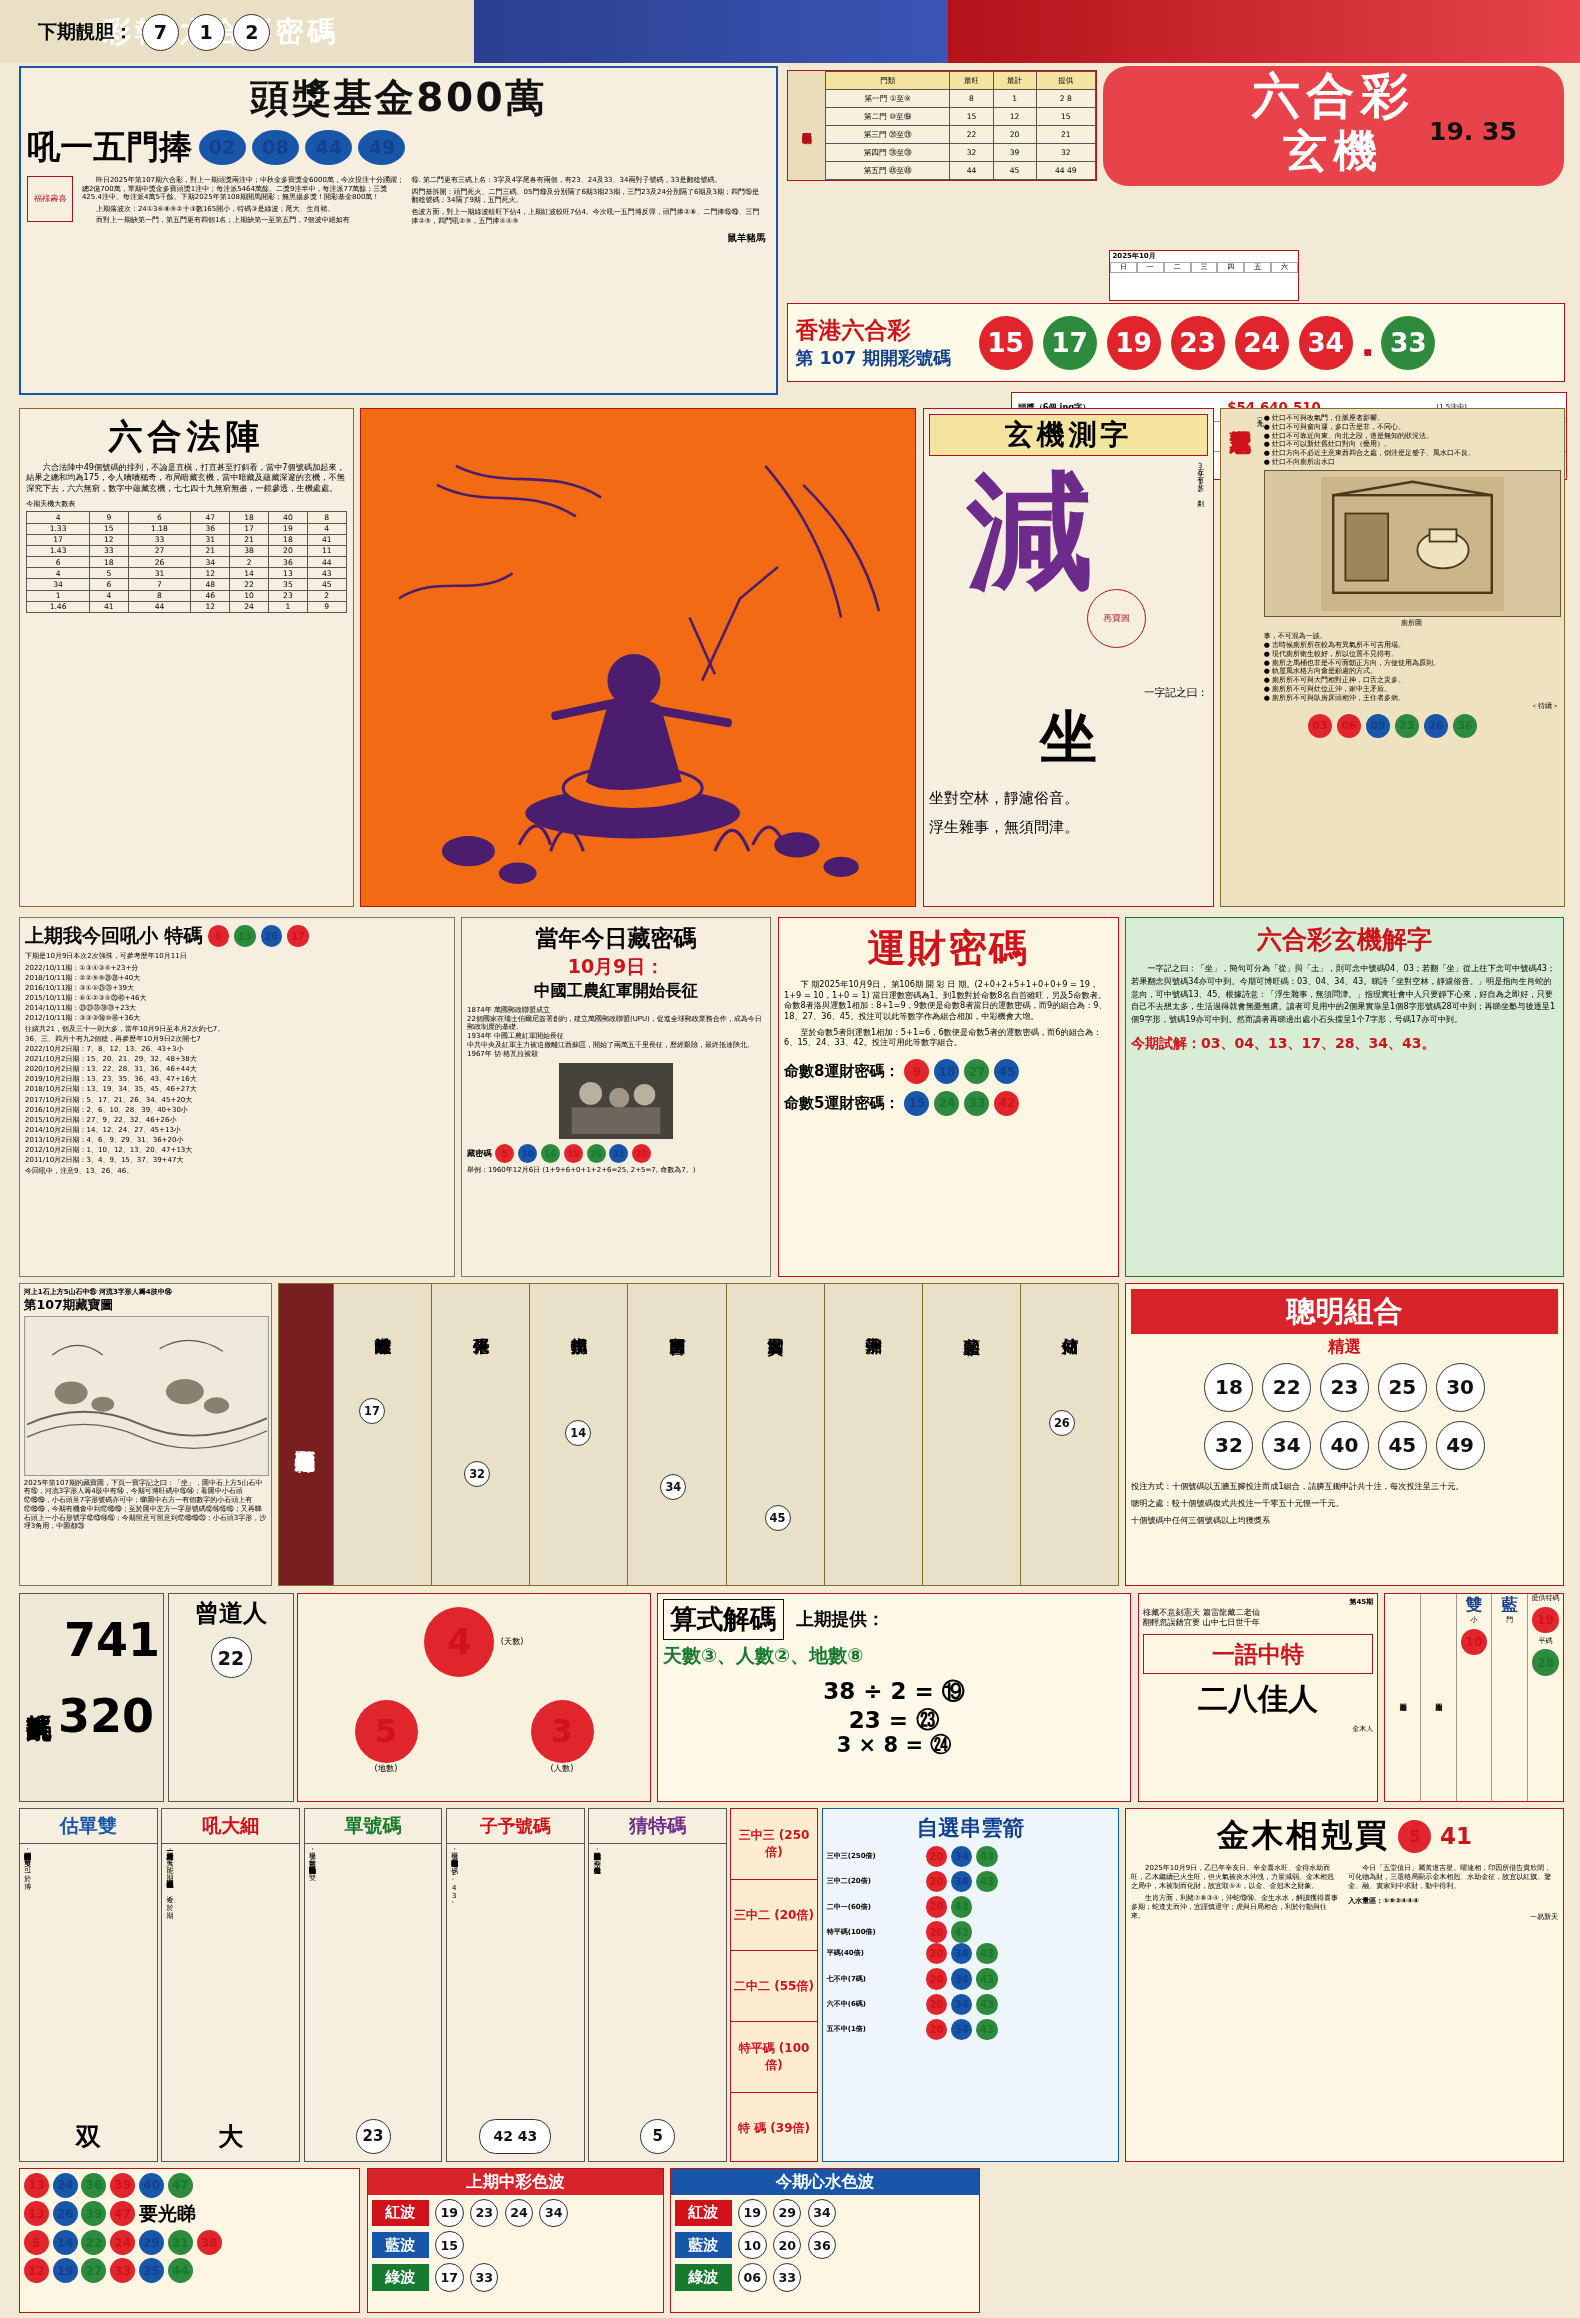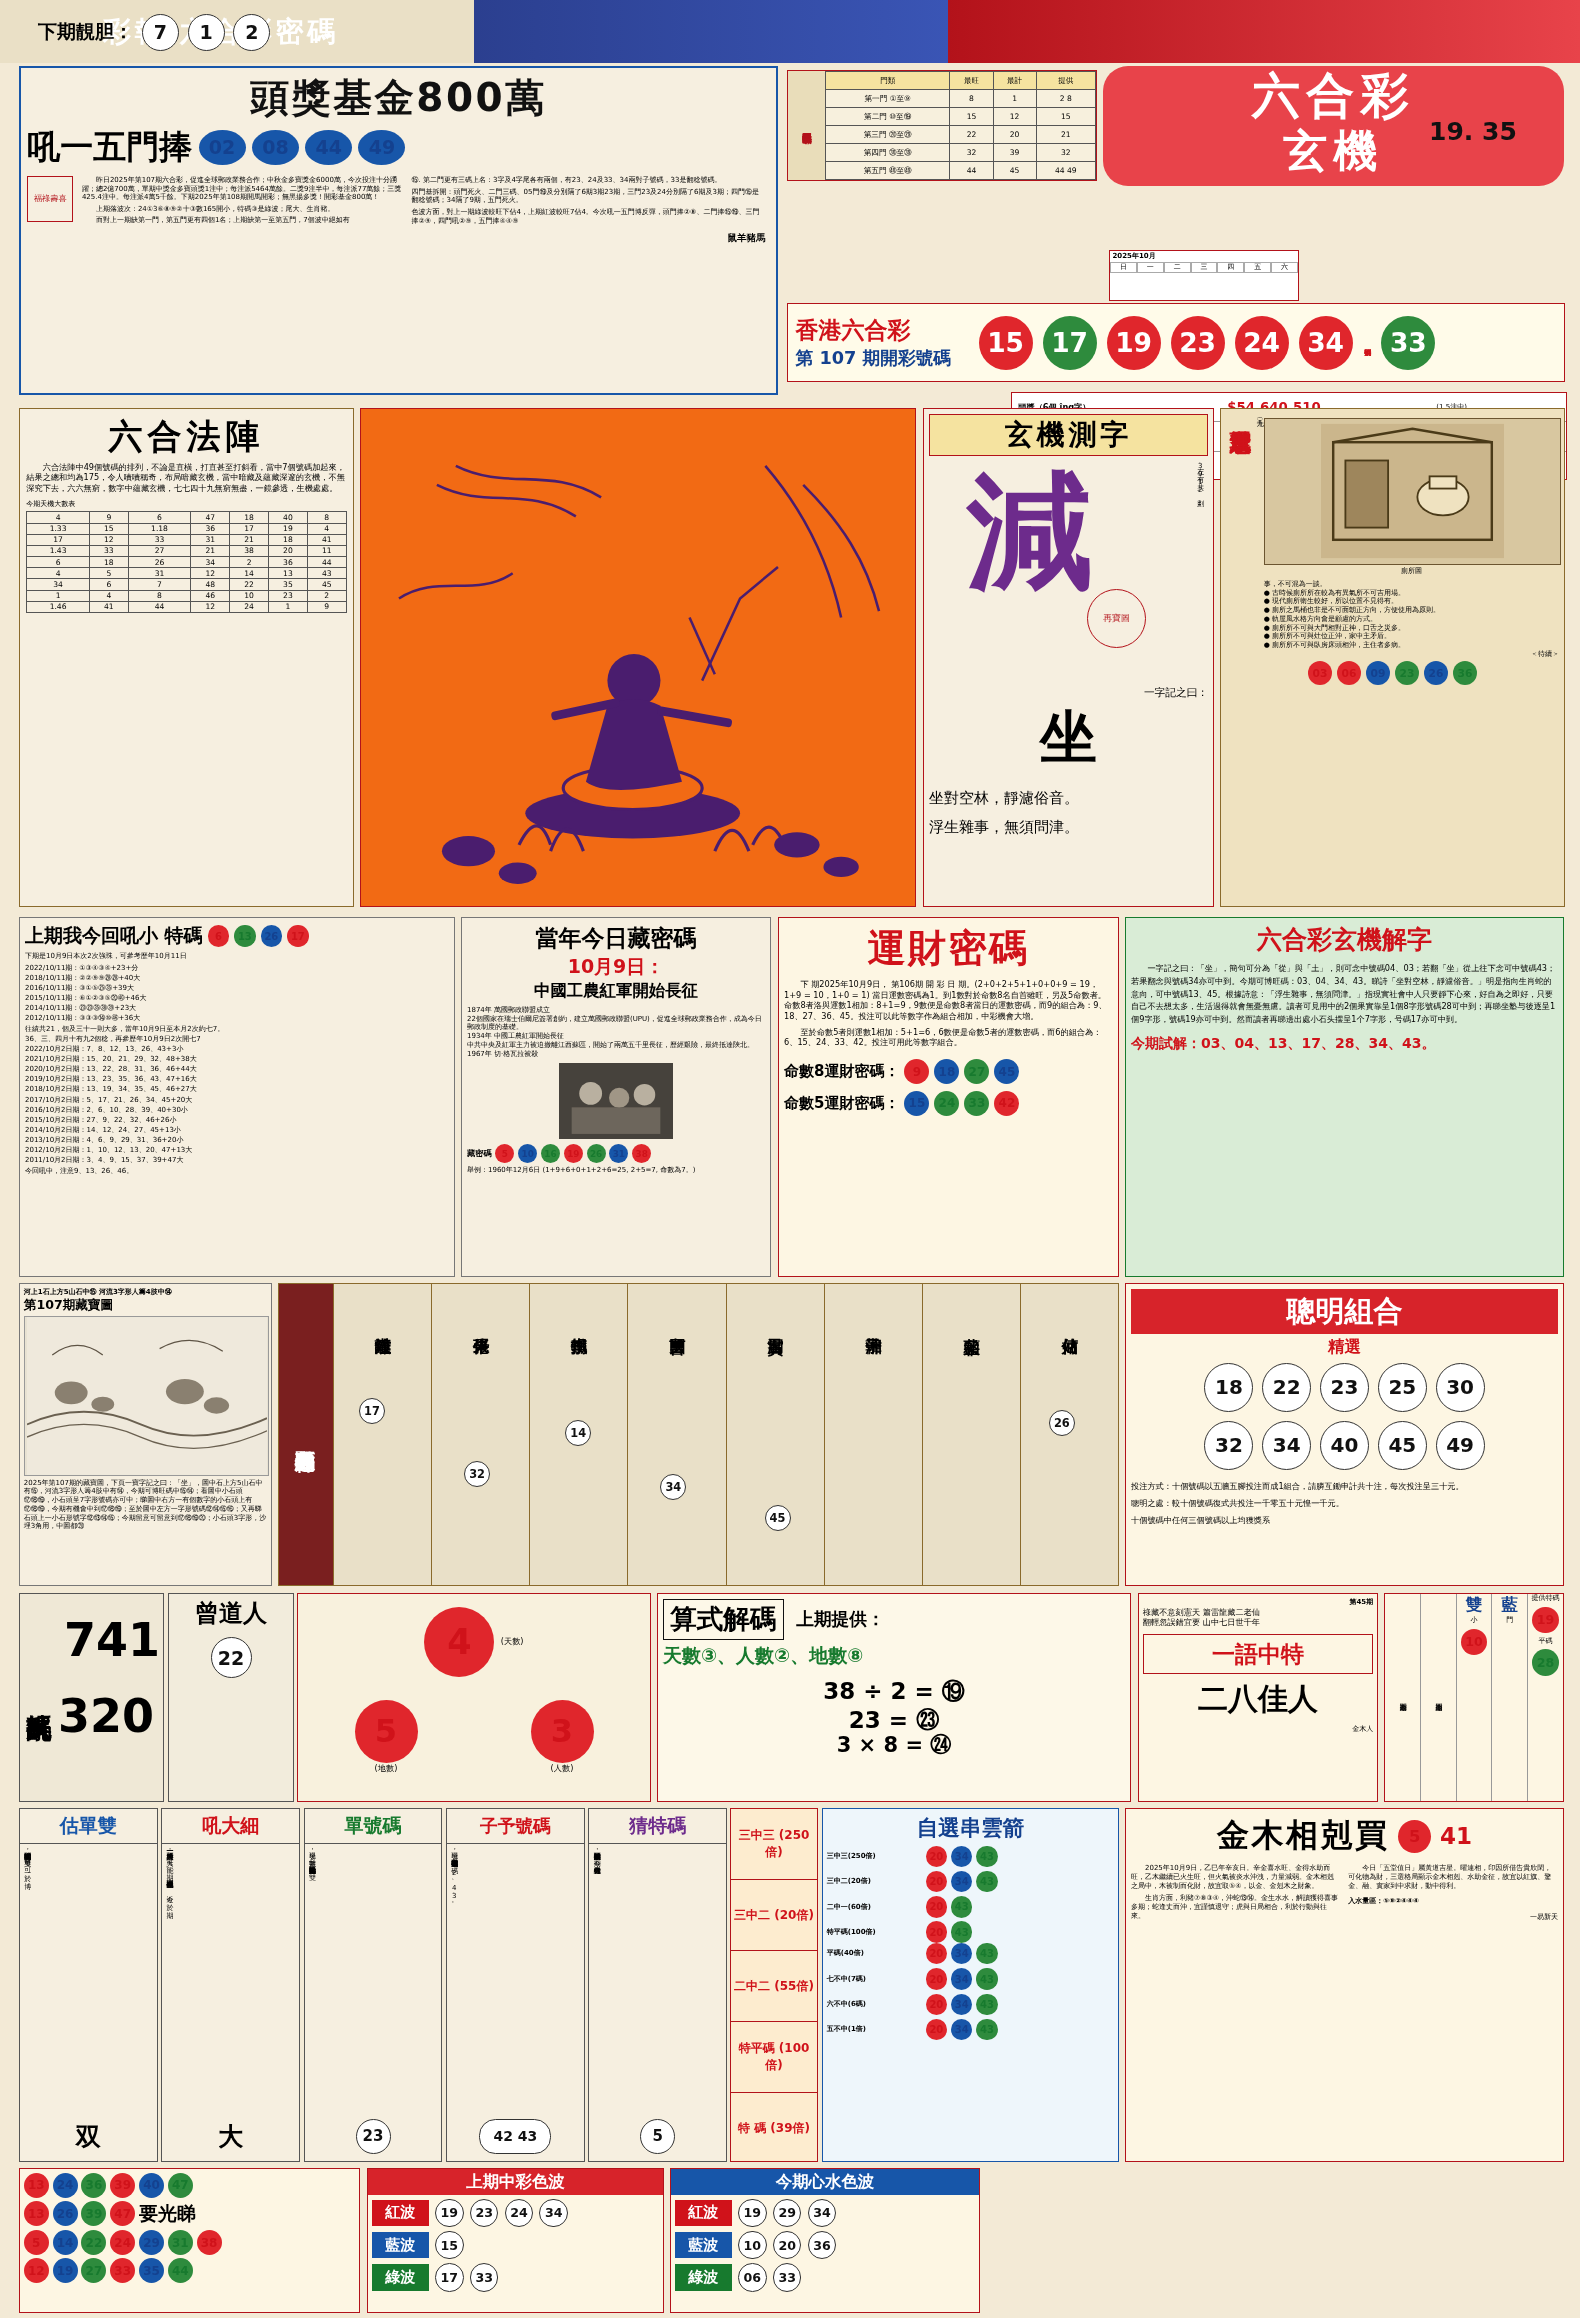--- a/index.html
+++ b/index.html
@@ -59,21 +59,21 @@
       <span class="ball blue" style="width:47px;height:35px;border-radius:50%/50%;font-size:19px;">02</span>
       <span class="ball blue" style="width:47px;height:35px;font-size:19px;">08</span>
       <span class="ball blue" style="width:47px;height:35px;font-size:19px;">44</span>
       <span class="ball blue" style="width:47px;height:35px;font-size:19px;">49</span>
     </div>
     <div style="display:flex;gap:7.6px;margin-top:5px;">
       <div style="width:47px;">
         <div class="ctr" style="width:44px;height:44px;border:1.9px solid #b3121a;color:#b3121a;font-size:8.2px;text-align:center;line-height:1.1;">福祿壽喜</div>
       </div>
       <div style="width:322px;" class="tiny">
-        <div style="text-indent:2em;">昨日2025年第107期六合彩，促進全球郵政業務合作；中秋金多寶獎金6000萬，今次投注十分踴躍；總2億700萬，單期中獎金多寶頭獎1注中；每注派5464萬餘。二獎9注半中，每注派77萬餘；三獎425.4注中。每注派4萬5千餘。下期2025年第108期開馬開彩；無黑揚多獎！開彩基金800萬！</div>
+        <div style="text-indent:2em;">昨日2025年第107期六合彩，對上一期頭獎兩注中；中秋金多寶獎金6000萬，今次投注十分踴躍；總2億700萬，單期中獎金多寶頭獎1注中；每注派5464萬餘。二獎9注半中，每注派77萬餘；三獎425.4注中。每注派4萬5千餘。下期2025年第108期開馬開彩；無黑揚多獎！開彩基金800萬！</div>
         <div style="text-indent:2em;margin-top:2.5px;">上期落波次：24①3⑥⑧⑨②十③數165開小，特碼③是綠波；尾大、生肖豬。</div>
         <div style="text-indent:2em;margin-top:2.5px;">而對上一期缺第一門，第五門更有四個1名；上期缺第一至第五門，7個波中絕如有</div>
       </div>
       <div style="width:354px;" class="tiny">
         <div>⑮. 第二門更有三碼上名：3字及4字尾各有兩個，有23、24及33、34兩對子號碼，33是翻稔號碼。</div>
         <div style="margin-top:3.2px;">四門基拆開：頭門死火、二門三碼、05門⑲及分別隔了6期3期23期，三門23及24分別隔了6期及3期；四門⑮是翻稔號碼；34隔了9期，五門死火。</div>
         <div style="margin-top:3.2px;">色波方面，對上一期綠波較旺下佔4，上期紅波較旺7佔4。今次吼一五門博反彈，頭門捧②⑧、二門捧⑮⑲、三門捧②⑨，四門吼②⑨，五門捧④④⑨</div>
         <div class="b" style="text-align:right;margin-top:6.3px;font-size:9.5px;">鼠羊豬馬</div>
       </div>
     </div>
@@ -318,20 +318,28 @@
     <div class="ctr b" style="font-size:57px;height:76px;">坐</div>
     <div class="lg" style="margin-top:12.6px;">坐對空林，靜濾俗音。</div>
     <div class="lg" style="margin-top:10px;">浮生雜事，無須問津。</div>
   </div>
 
   <div class="blk" style="left:1220px;top:408px;width:345px;height:499px;background:#efe2c0;border:1.3px solid #8a6a2c;padding:5px;">
     <div style="display:flex;">
       <div class="vert b red" style="font-size:21.5px;height:171px;">智慧風水之道理</div>
       <div class="vert tiny" style="height:51px;">（十九）</div>
       <div style="flex:1;">
+        <div class="tiny">
+          <div>● 灶口不可與改氣門，住脈座者影響。</div>
+          <div>● 灶口不可與窗向運，多口舌是非，不同心。</div>
+          <div>● 灶口不可靠近向東、向北之段，道是無知的狀況法。</div>
+          <div>● 灶口不可以新灶舊灶口對向（疊用）。</div>
+          <div>● 灶口方向不必近主意東西四合之處，倒注是足蹙子、風水口不良。</div>
+          <div>● 灶口不向廁所出水口</div>
+        </div>
         <div class="ctr" style="width:100%;height:145px;background:#d8c7a0;border:1.3px solid #6b5530;margin-top:3.8px;">
           <svg viewBox="0 0 300 220" width="183" height="136">
             <rect width="300" height="220" fill="#cbb68c"></rect>
             <rect x="20" y="30" width="260" height="160" fill="none" stroke="#4a3a18" stroke-width="4"></rect>
             <rect x="40" y="60" width="70" height="110" fill="#9e865c" stroke="#4a3a18" stroke-width="3"></rect>
             <ellipse cx="200" cy="120" rx="42" ry="30" fill="#efe2c0" stroke="#4a3a18" stroke-width="3"></ellipse>
             <rect x="178" y="86" width="44" height="20" fill="#efe2c0" stroke="#4a3a18" stroke-width="3"></rect>
             <path d="M20 30 L150 8 L280 30" fill="none" stroke="#4a3a18" stroke-width="4"></path>
           </svg>
         </div>

